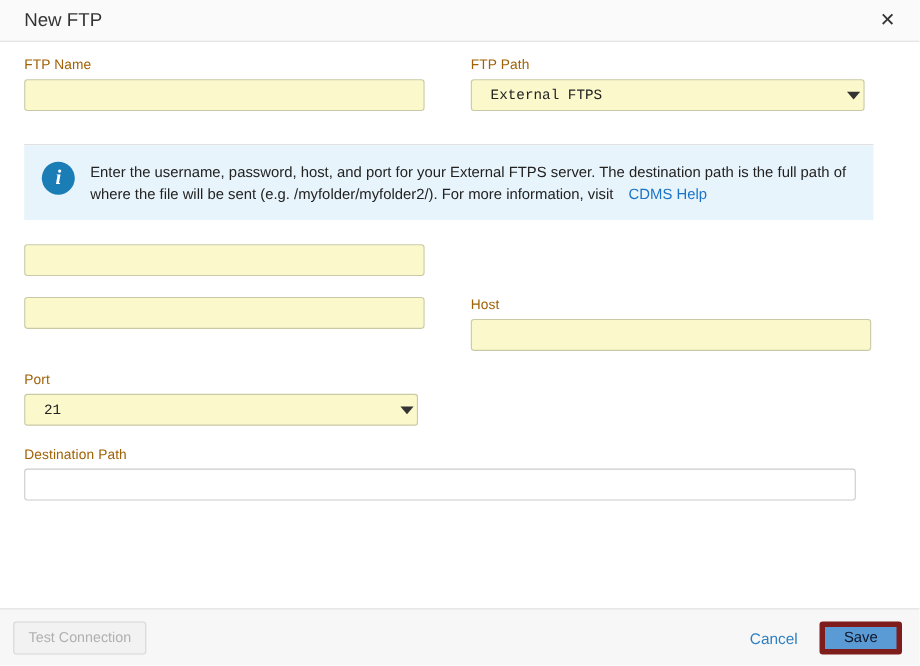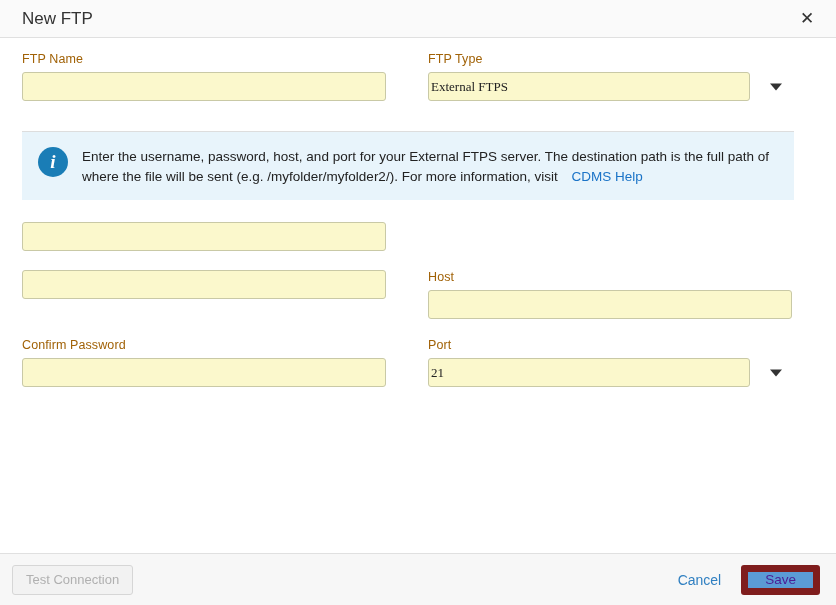--- a/index.html
+++ b/index.html
@@ -94,32 +94,32 @@
     width: 756px;
     background: #ffffff;
     border: 1px solid #cccccc;
   }
   .select-wrap {
     position: relative;
     width: 364px;
     height: 29px;
   }
   .select-input {
-    width: 322px;
+    width: 358px;
     height: 29px;
     background: #fbf8cc;
     border: 1px solid #c9c9a6;
     border-radius: 3px;
     font-size: 13px;
-    padding: 0 28px 0 2px;
+    padding: 0 28px 0 17px;
     color: #222;
     display: flex;
     align-items: center;
     cursor: pointer;
-    font-family: Liberation Serif, serif;
+    font-family: Liberation Mono, monospace;
   }
   .caret {
     position: absolute;
     right: 10px;
     top: 50%;
     transform: translateY(-50%);
     width: 0;
     height: 0;
     border-left: 6px solid transparent;
     border-right: 6px solid transparent;
@@ -205,23 +205,23 @@
     color: #2f7fc1;
     font-size: 14px;
     cursor: pointer;
     padding: 0 4px;
     font-family: "Liberation Sans", sans-serif;
   }
   .btn-save {
     height: 30px;
     padding: 0 17px;
     background: #5b9bd5;
-    border: 7px solid #7f1d1d;
+    border: 5px solid #7f1d1d;
     border-radius: 3px;
-    color: #4c1d95;
+    color: #0f172a;
     font-size: 13.5px;
     cursor: pointer;
     font-family: "Liberation Sans", sans-serif;
   }
 </style>
 </head>
 <body>
 
 <div class="dialog">
 
@@ -231,21 +231,21 @@
   </div>
 
   <div class="body">
 
     <div class="row">
       <div class="col">
         <label class="field-label">FTP Name</label>
         <input class="text-input" type="text" value="" style="">
       </div>
       <div class="col">
-        <label class="field-label">FTP Type</label>
+        <label class="field-label">FTP Path</label>
         <div class="select-wrap">
           <div class="select-input">External FTPS</div>
           <span class="caret"></span>
         </div>
       </div>
     </div>
 
     <div class="spacer-18"></div>
     <div class="divider"></div>
 
@@ -266,33 +266,35 @@
       <div class="col field-block">
         <input class="text-input" type="password" value="" style="">
       </div>
       <div class="col field-block">
         <label class="field-label">Host</label>
         <input class="text-input" type="text" value="" style="">
       </div>
     </div>
 
     <div class="row">
-      <div class="col field-block">
-        <label class="field-label">Confirm Password</label>
-        <input class="text-input" type="password" value="" style="">
-      </div>
       <div class="col field-block">
         <label class="field-label">Port</label>
         <div class="select-wrap">
           <div class="select-input">21</div>
           <span class="caret"></span>
         </div>
       </div>
     </div>
 
+    <div class="row">
+      <div class="col full">
+        <label class="field-label">Destination Path</label>
+        <input class="text-input wide" type="text" value="" style="">
+      </div>
+    </div>
 
   </div>
 
   <div class="footer">
     <button class="btn-test">Test Connection</button>
     <div class="footer-right">
       <button class="btn-cancel">Cancel</button>
       <button class="btn-save">Save</button>
     </div>
   </div>

